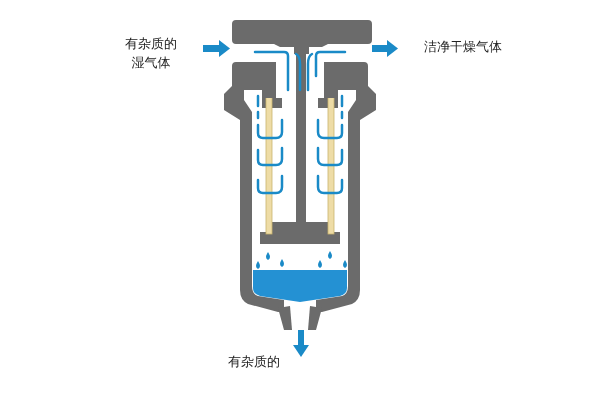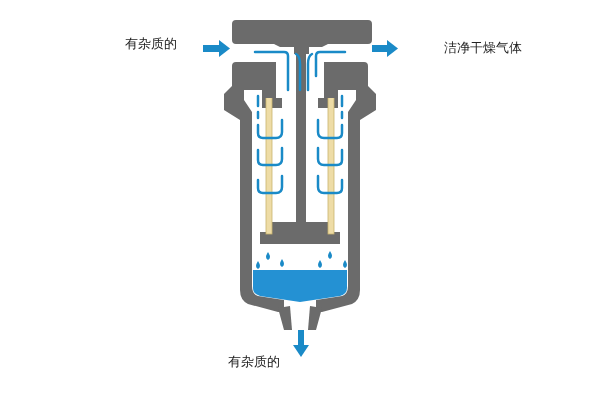--- a/index.html
+++ b/index.html
@@ -1,28 +1,29 @@
 <!DOCTYPE html>
 <html><head>
   <meta charset="utf-8">
   <style>
     html, body { margin: 0; padding: 0; background: #ffffff; }
     body { width: 600px; height: 400px; position: relative; overflow: hidden;
            font-family: "DejaVu Sans", "Liberation Sans", sans-serif; }
     .label { position: absolute; font-size: 13px; color: #222222; line-height: 19px; white-space: nowrap; text-align: center; }
     #label-inlet { left: 125px; top: 34px; }
-    #label-outlet { left: 444px; top: 38px; }
+    #label-outlet { left: 424px; top: 38px; font-family: Liberation Mono, monospace; }
     #label-drain { left: 228px; top: 352px; }
     svg.diagram { position: absolute; left: 0; top: 0; }
   </style>
 </head>
 <body>
 
 <div class="label" id="label-inlet">
   <div>有杂质的</div>
+  <div>湿气体</div>
 </div>
 <div class="label" id="label-outlet">洁净干燥气体</div>
 <div class="label" id="label-drain">有杂质的</div>
 
 <svg class="diagram" width="600" height="400" viewBox="0 0 600 400">
 
   <g>
     <rect x="203" y="45" width="17" height="7" fill="#1a8ac7"></rect>
     <polygon points="219,40 230,48.5 219,57" fill="#1a8ac7"></polygon>
   </g>

